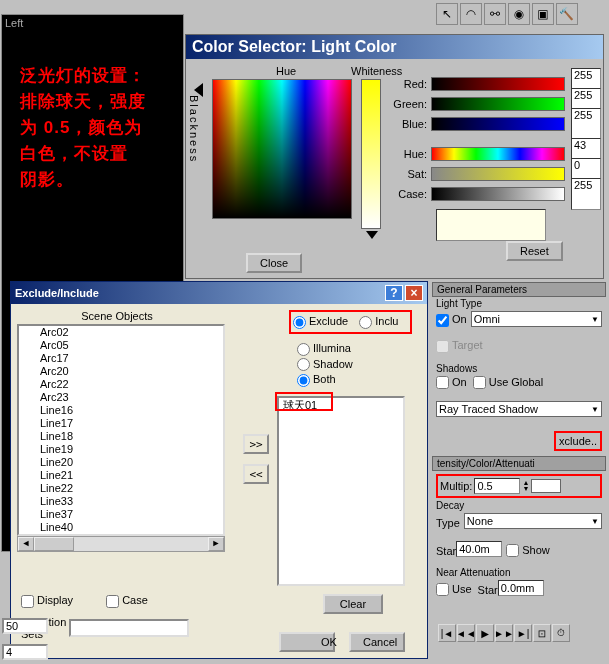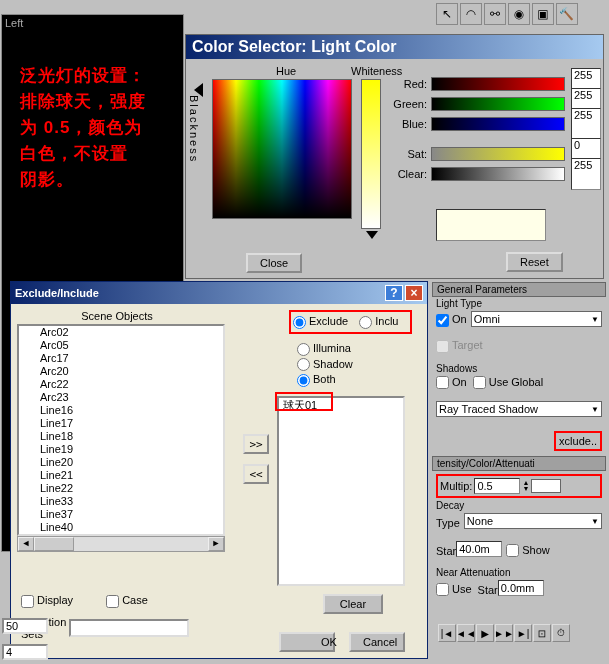--- a/index.html
+++ b/index.html
@@ -34,21 +34,21 @@
 .sl-red { background: linear-gradient(to right, #000, #f00); }
 .sl-green { background: linear-gradient(to right, #000, #0f0); }
 .sl-blue { background: linear-gradient(to right, #000, #00f); }
 .sl-hue { background: linear-gradient(to right, red, yellow, lime, cyan, blue, magenta, red); }
 .sl-sat { background: linear-gradient(to right, #888, #ff0); }
 .sl-val { background: linear-gradient(to right, #000, #fff); }
 
 .swatch { position: absolute; top: 150px; left: 250px; width: 110px; height: 32px; background: #ffffe8; border: 1px inset #888; }
 .btn { background: #c0c0c0; border: 2px outset #ddd; padding: 2px 12px; }
 .btn-close { position: absolute; bottom: 6px; left: 60px; }
-.btn-reset { position: absolute; bottom: 7px; left: 320px; }
+.btn-reset { position: absolute; bottom: 18px; left: 320px; }
 
 
 .exclude-dlg { position: absolute; top: 281px; left: 10px; width: 418px; height: 378px; border: 1px solid #0a246a; background: #ece9d8; }
 .ex-title { height: 22px; background: linear-gradient(to right, #0a246a, #a6caf0); color: #fff; display: flex; align-items: center; padding: 0 4px; font-size: 12px; font-weight: bold; }
 .ex-title-txt { flex: 1; }
 .ex-title-btn { width: 18px; height: 16px; background: #3b7dd8; border: 1px solid #fff; color: #fff; display: flex; align-items: center; justify-content: center; margin-left: 2px; font-size: 12px; font-weight: bold; }
 .ex-close { background: #d04a2c; }
 .ex-body { padding: 6px; position: relative; height: 352px; }
 .scene-label { display: block; text-align: center; width: 200px; margin-bottom: 2px; }
 .scene-list { width: 208px; height: 212px; border: 2px inset #ddd; background: #fff; overflow: hidden; }
@@ -141,26 +141,31 @@
           <div class="slider-bar sl-green"></div>
           <div class="slider-val">255</div>
         </div>
       <div class="slider-row">
           <span class="slider-label">Blue:</span>
           <div class="slider-bar sl-blue"></div>
           <div class="slider-val">255</div>
         </div>
       <div style="height:10px"></div>
       <div class="slider-row">
+          <span class="slider-label">Hue:</span>
+          <div class="slider-bar sl-hue"></div>
+          <div class="slider-val">43</div>
+        </div>
+      <div class="slider-row">
           <span class="slider-label">Sat:</span>
           <div class="slider-bar sl-sat"></div>
           <div class="slider-val">0</div>
         </div>
       <div class="slider-row">
-          <span class="slider-label">Clear:</span>
+          <span class="slider-label">Case:</span>
           <div class="slider-bar sl-val"></div>
           <div class="slider-val">255</div>
         </div>
     </div>
     <div class="swatch"></div>
     <button class="btn btn-close">Close</button>
     <button class="btn btn-reset">Reset</button>
   </div>
 </div>
 

